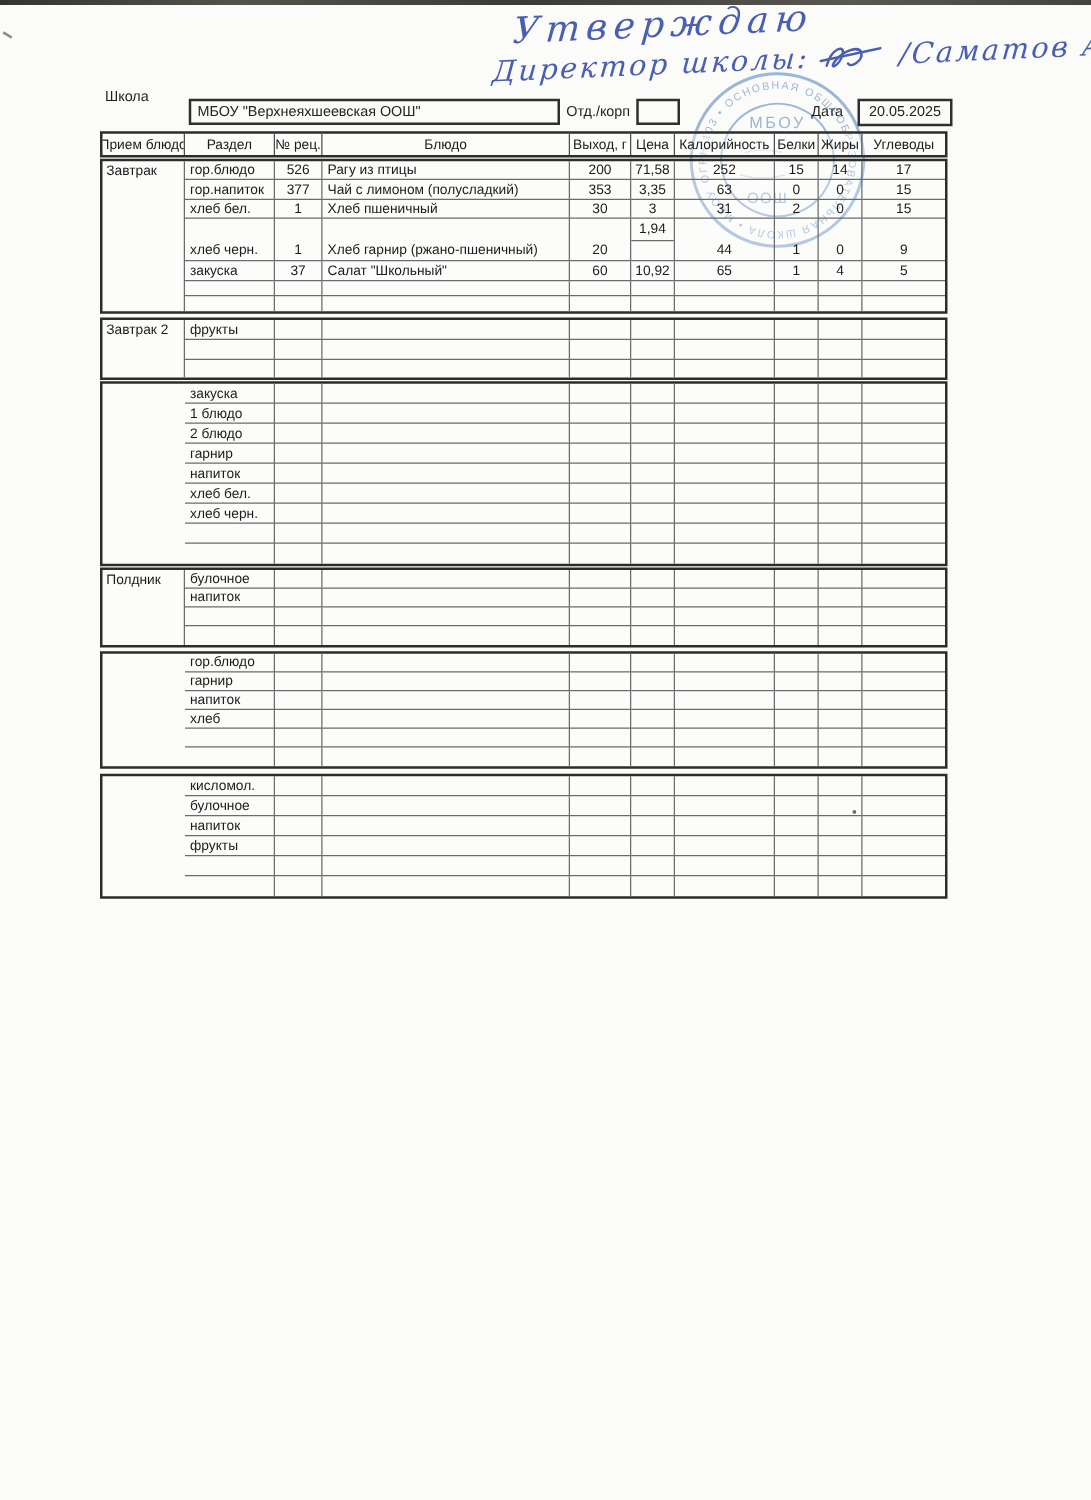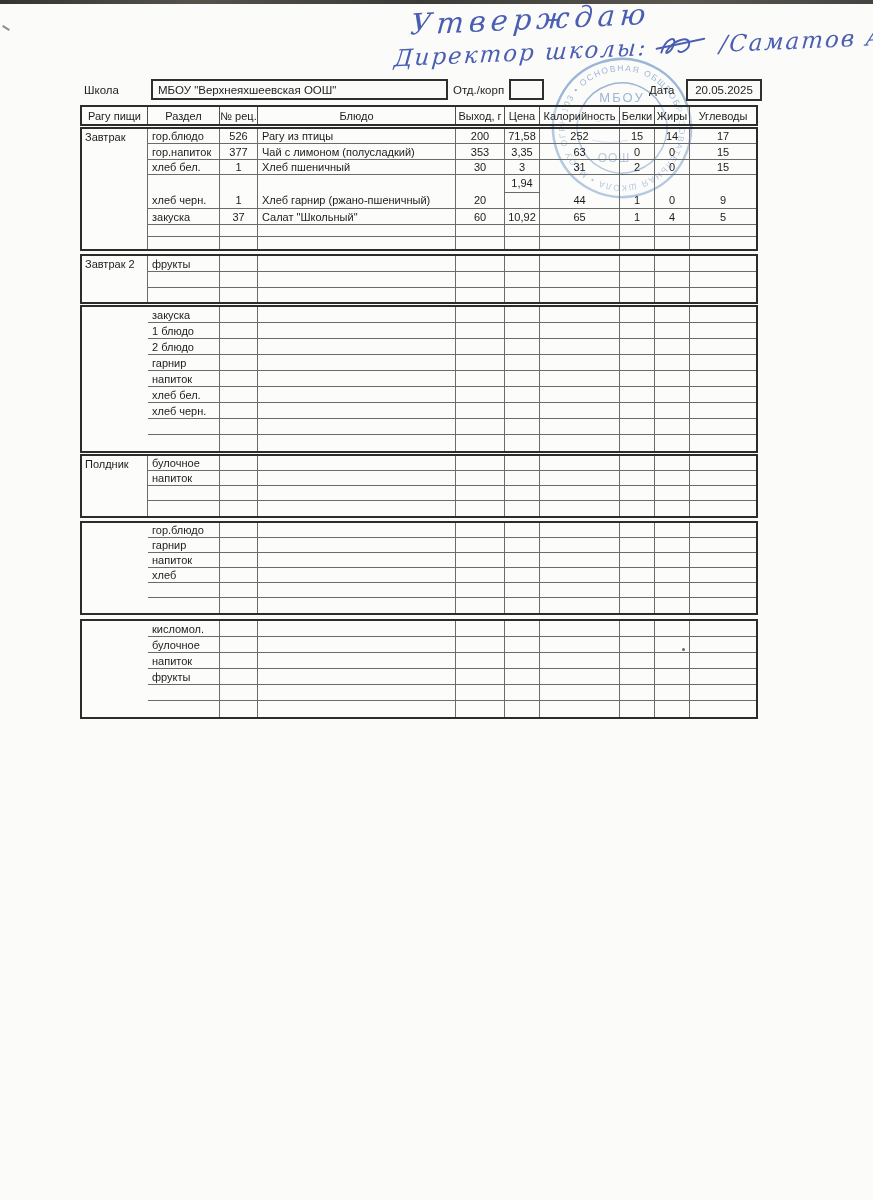--- a/index.html
+++ b/index.html
@@ -27,21 +27,21 @@
   .hw{position:absolute;left:398px;top:8px;color:var(--ink);
     font-family:"DejaVu Serif", serif;font-style:italic;
     transform:rotate(-2.5deg) skewX(-7deg);transform-origin:left top;}
   .hw1{font-size:29px;letter-spacing:5px;margin-left:14px;opacity:.92;}
   .hw2{font-size:23px;letter-spacing:2px;margin-top:3px;white-space:nowrap;
     display:flex;align-items:center;gap:6px;opacity:.92;}
   .sig{flex:0 0 auto;}
 
   
   .form-label{position:absolute;font-size:11.5px;color:#1f1f1f;}
-  .lbl-school{left:84px;top:84px;}
+  .lbl-school{left:84px;top:72px;}
   .lbl-dept{left:453px;top:84px;}
   .lbl-date{left:649px;top:84px;}
   .fbox{position:absolute;box-sizing:border-box;border:2px solid #2f2f2e;background:transparent;
     font-size:11.5px;display:flex;align-items:center;}
   .school-box{left:151px;top:79px;width:297px;height:21px;padding-left:5px;}
   .dept-box{left:509px;top:79px;width:35px;height:21px;}
   .date-box{left:686px;top:79px;width:76px;height:22px;justify-content:center;}
 
   
   .stamp{position:absolute;left:544px;top:54px;opacity:.55;mix-blend-mode:multiply;}
@@ -101,21 +101,21 @@
     <text font-size="8.5" fill="#4d7fc0" letter-spacing="1.5" font-family="Liberation Sans, sans-serif">
       <textPath href="#ringpath">ОГРН 103 • ОСНОВНАЯ ОБЩЕОБРАЗОВАТЕЛЬНАЯ ШКОЛА • МБОУ •</textPath>
     </text>
   </g>
   <text x="78" y="48" text-anchor="middle" font-size="13" letter-spacing="2" fill="#4d7fc0" font-family="Liberation Sans, sans-serif">МБОУ</text>
   <text x="70" y="108" text-anchor="middle" font-size="12" letter-spacing="1" fill="#4d7fc0" font-family="Liberation Sans, sans-serif">ООШ</text>
   <path d="M52 68 q14 -4 30 0 M48 86 q18 5 36 0" stroke="#4d7fc0" stroke-width="1.2" fill="none" opacity=".45"></path>
 </svg>
 
 <div class="header-block">
-    <div class="hcell">Рагу пищи</div>
+    <div class="hcell">Прием блюдо</div>
     <div class="hcell">Раздел</div>
     <div class="hcell">№ рец.</div>
     <div class="hcell">Блюдо</div>
     <div class="hcell">Выход, г</div>
     <div class="hcell">Цена</div>
     <div class="hcell">Калорийность</div>
     <div class="hcell">Белки</div>
     <div class="hcell">Жиры</div>
     <div class="hcell" style="border-right: none;">Углеводы</div>
   </div>

